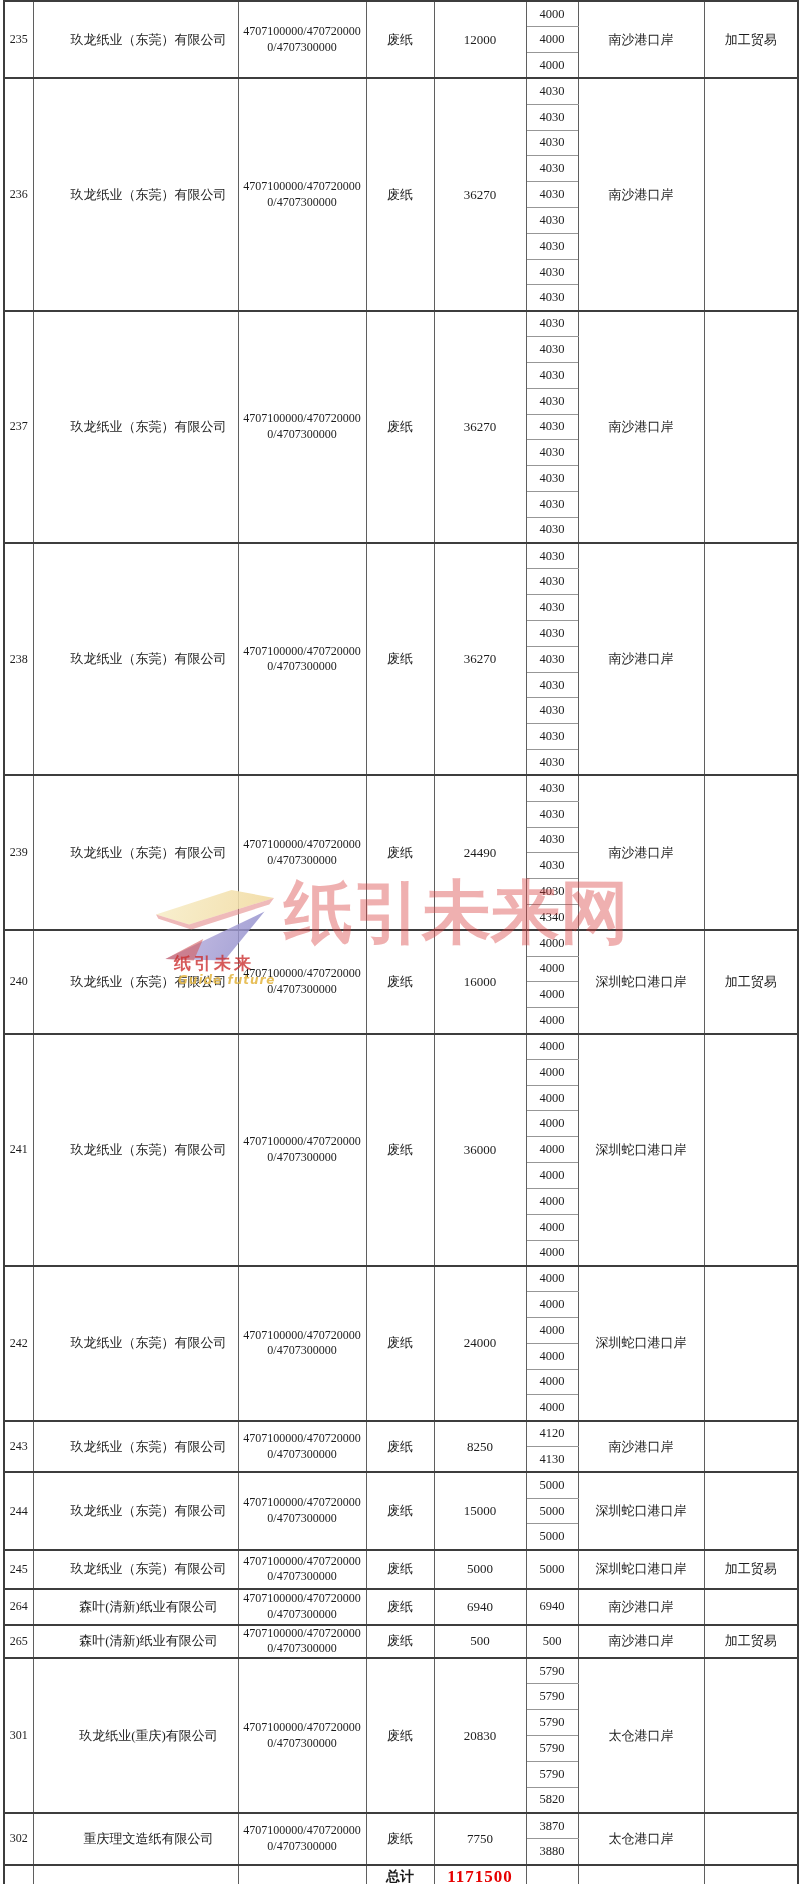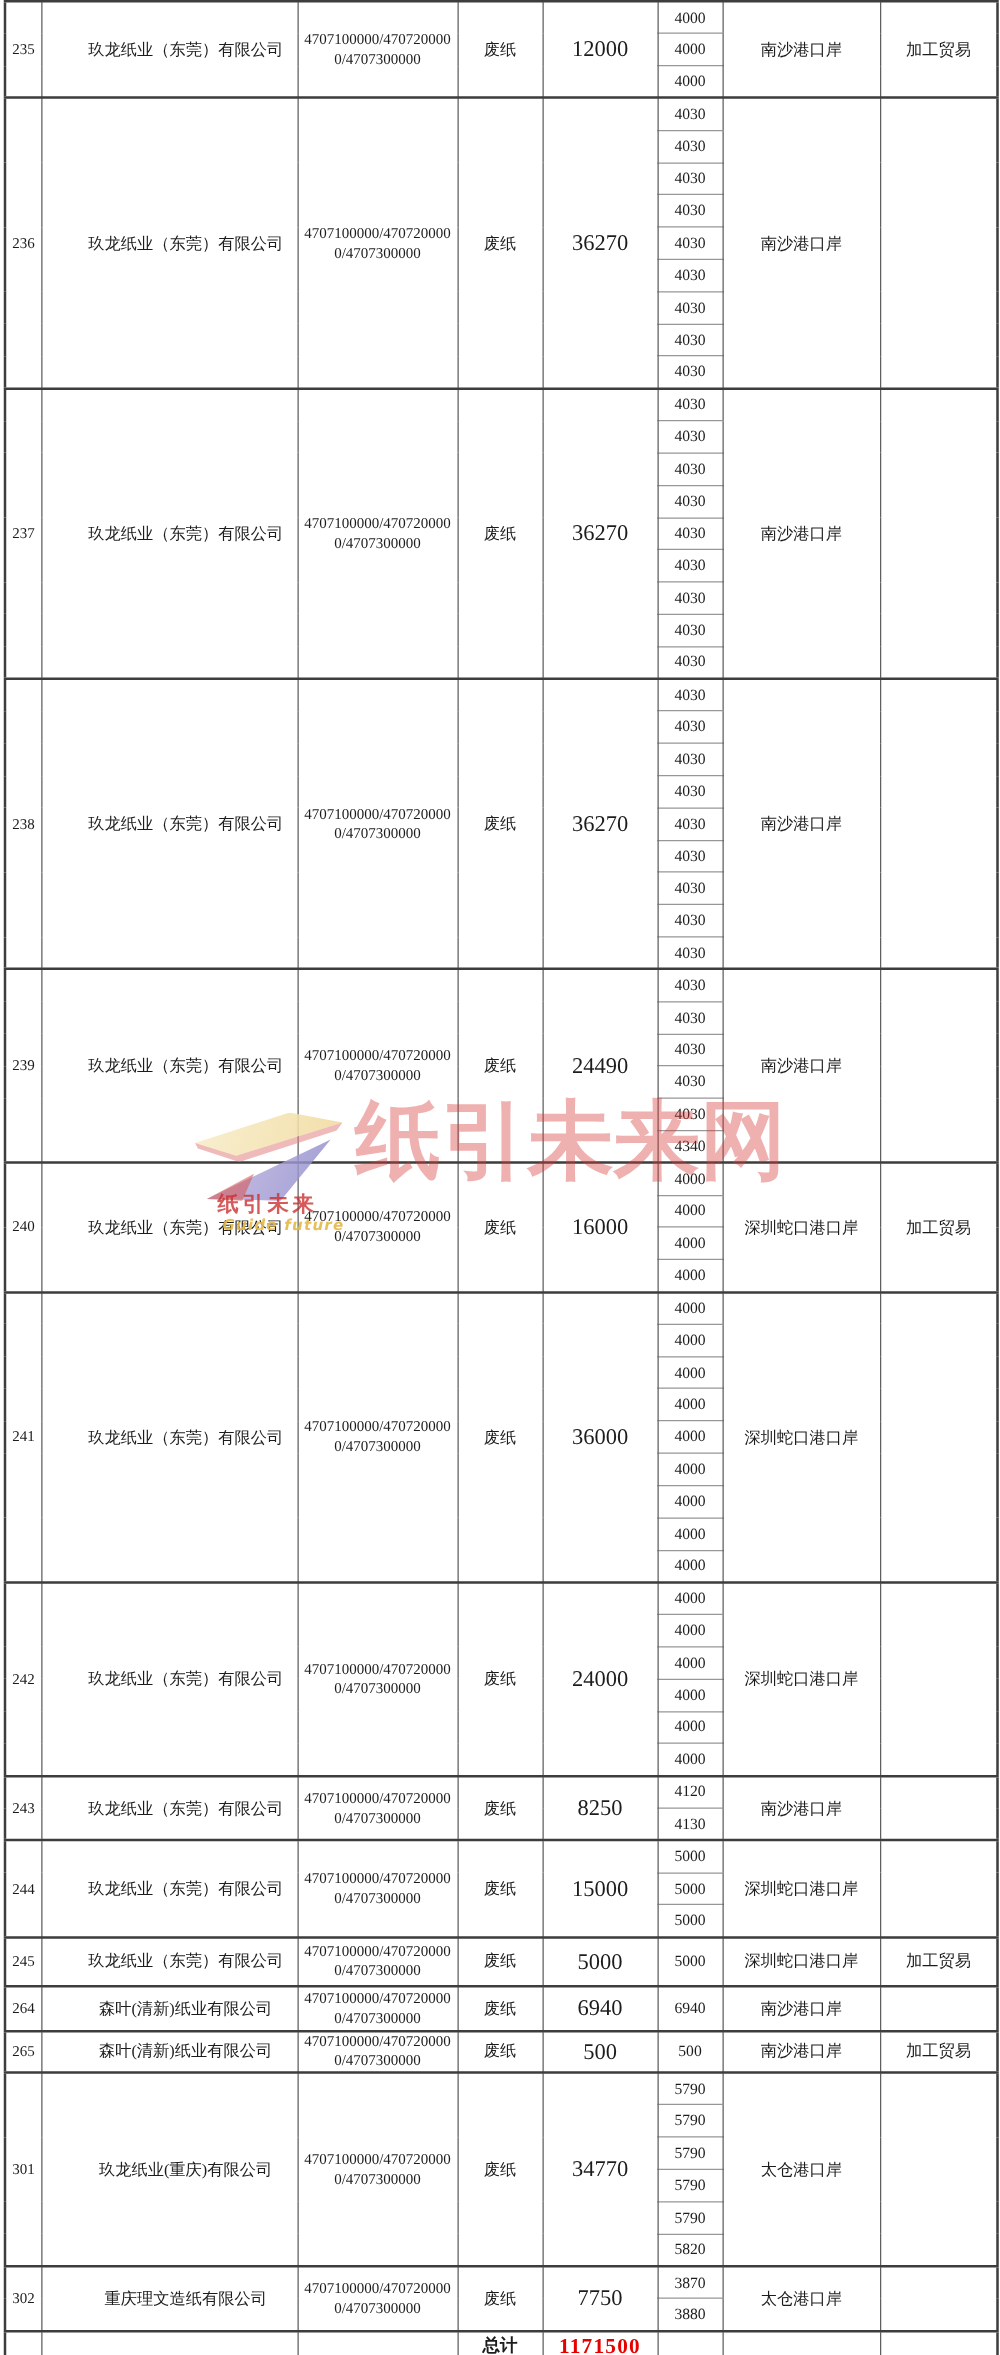--- a/index.html
+++ b/index.html
@@ -18,21 +18,21 @@
   td{
     padding:0 2px;text-align:center;vertical-align:middle;
     border-left:1px solid #5f5f5f;border-right:1px solid #5f5f5f;
     border-top:1px solid #979797;border-bottom:1px solid #979797;
     overflow:hidden;white-space:nowrap;
   }
   .col-no{font-size:12px;}
   .col-company{font-size:13px;white-space:normal;padding-left:28px;}
   .col-code{font-size:12px;white-space:normal;line-height:1.3;}
   .col-product{font-size:13px;}
-  .col-total{font-size:18px;}
+  .col-total{font-size:13px;}
   .col-sub{font-size:12.5px;}
   .col-port{font-size:13px;}
   .col-trade{font-size:13px;}
   .total-label{font-size:14px;font-weight:bold;}
   .total-value{font-size:17px;font-weight:bold;color:#e60000;letter-spacing:1px;}
 
   
   .wm{position:absolute;left:0;top:0;width:800px;height:1884px;pointer-events:none;z-index:5;}
   .wm-brand{
     position:absolute;left:284px;top:876px;
@@ -439,21 +439,21 @@
     </tbody>
     <tbody class="grp">
       <tr style="height: 25.82px;">
         <td class="col-no" rowspan="6">301</td>
         <td class="col-company" rowspan="6">玖龙纸业(重庆)有限公司</td>
         <td class="col-code" rowspan="6">
           <div>4707100000/470720000</div>
           <div>0/4707300000</div>
         </td>
         <td class="col-product" rowspan="6">废纸</td>
-        <td class="col-total" rowspan="6">34770</td>
+        <td class="col-total" rowspan="6">20830</td>
         <td class="col-sub">5790</td>
         <td class="col-port" rowspan="6">太仓港口岸</td>
         <td class="col-trade" rowspan="6"></td>
       </tr>
       <tr style="height: 25.82px;">
         <td class="col-sub">5790</td>
       </tr>
       <tr style="height: 25.82px;">
         <td class="col-sub">5790</td>
       </tr>

